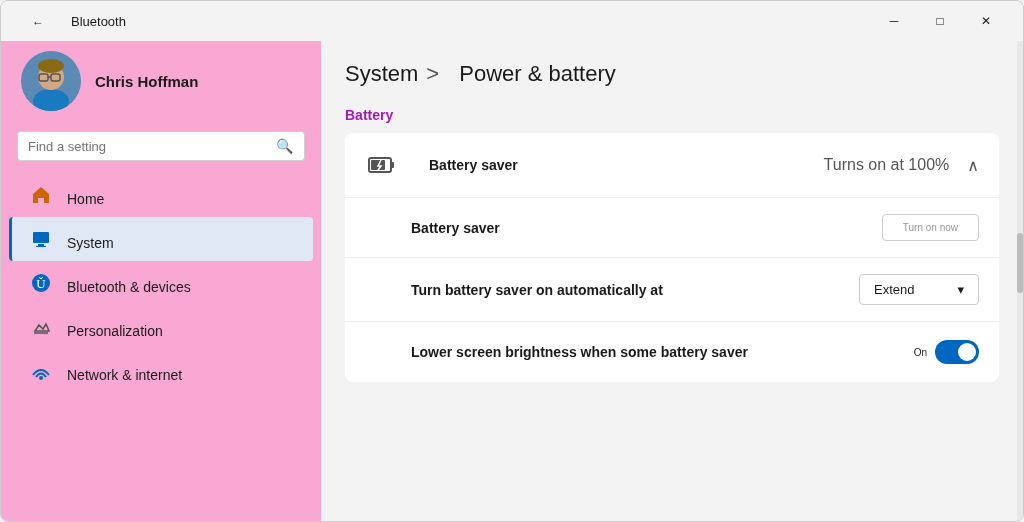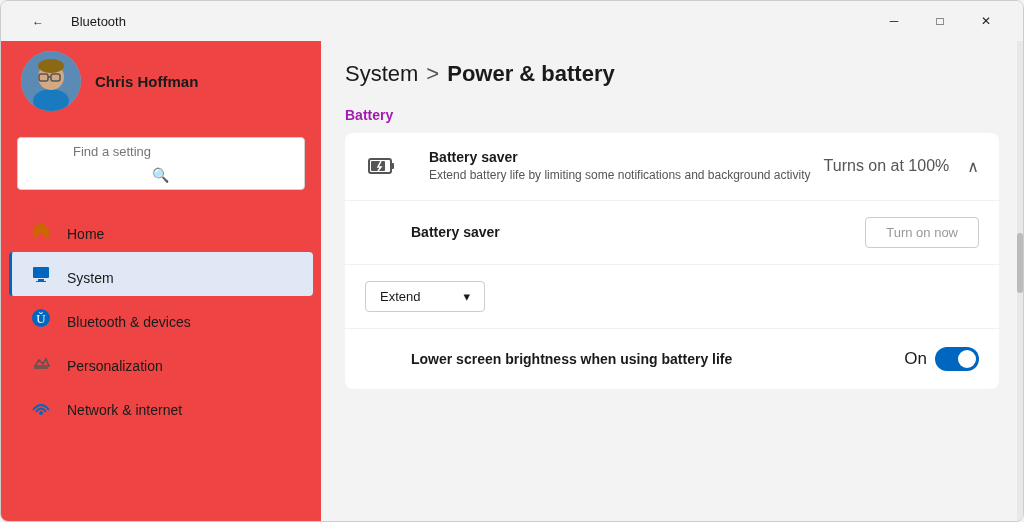--- a/index.html
+++ b/index.html
@@ -59,26 +59,26 @@
       border-radius: 4px;
     }
     .content {
       display: flex;
       flex: 1;
       overflow: hidden;
     }
     
     .sidebar {
       width: 320px;
-      background: #ef4444;
+      background: #f9a8d4;
       padding: 0;
       flex-shrink: 0;
       display: flex;
       flex-direction: column;
-      gap: 10px;
+      gap: 4px;
     }
     .user-section {
       display: flex;
       align-items: center;
       gap: 14px;
       padding: 10px 20px 16px 20px;
     }
     .avatar {
       width: 60px;
       height: 60px;
@@ -99,21 +99,20 @@
     }
     .search-box {
       margin: 0 16px 8px 16px;
       display: flex;
       align-items: center;
       background: white;
       border: 1px solid #d0d0d0;
       border-radius: 4px;
       padding: 6px 10px;
       gap: 8px;
-      flex-direction: column;
     }
     .search-input {
       flex: 1;
       border: none;
       outline: none;
       font-size: 13px;
       color: #555;
       background: transparent;
     }
     .search-icon { color: #666; font-size: 14px; }
@@ -151,21 +150,22 @@
     .breadcrumb {
       font-size: 22px;
       color: #1a1a1a;
       margin-bottom: 20px;
       font-weight: 400;
       display: flex;
       align-items: center;
       gap: 8px;
     }
     .breadcrumb .current {
-      font-weight: 700;
+      font-weight: 400;
+      margin-left: 12px;
     }
     .breadcrumb .separator {
       font-weight: 300;
       color: #555;
     }
     .section-title {
       font-size: 14px;
       font-weight: 600;
       color: #a21caf;
       margin-bottom: 10px;
@@ -226,21 +226,21 @@
       border: none;
       cursor: pointer;
       font-size: 16px;
       color: #555;
     }
     .turn-on-btn {
       padding: 7px 20px;
       border: 1px solid #ccc;
       border-radius: 4px;
       background: white;
-      font-size: 13px;
+      font-size: 10px;
       color: #999;
       cursor: pointer;
     }
     .dropdown-btn {
       display: flex;
       align-items: center;
       gap: 8px;
       padding: 7px 14px;
       border: 1px solid #ccc;
       border-radius: 4px;
@@ -250,21 +250,21 @@
       cursor: pointer;
       min-width: 120px;
       justify-content: space-between;
     }
     .toggle-switch {
       display: flex;
       align-items: center;
       gap: 8px;
     }
     .toggle-label {
-      font-size: 17px;
+      font-size: 10px;
       color: #1a1a1a;
     }
     .toggle {
       width: 44px;
       height: 24px;
       background: #0067c0;
       border-radius: 12px;
       position: relative;
       cursor: pointer;
     }
@@ -420,53 +420,57 @@
               <div class="settings-row-icon">
                 <svg width="28" height="28" viewBox="0 0 28 28">
                   <rect x="2" y="7" width="22" height="14" rx="2" fill="none" stroke="#555" stroke-width="2"></rect>
                   <rect x="24" y="11" width="3" height="6" rx="1" fill="#555"></rect>
                   <rect x="4" y="9" width="14" height="10" rx="1" fill="#555"></rect>
                   <path d="M14 9 L11 15 L14 15 L11 19" fill="none" stroke="white" stroke-width="1.5"></path>
                 </svg>
               </div>
               <div class="settings-row-text">
                 <div class="settings-row-title">Battery saver</div>
-                <div class="settings-row-desc">Extend battery life by limiting some notifications and background activity</div>
               </div>
             </div>
             <div class="settings-row-control">
               <span class="turns-on-label">Turns on at 100%</span>
               <button class="expand-btn">∧</button>
             </div>
           </div>
 
           <div class="settings-row">
             <div class="settings-row-left">
               <div class="settings-row-text" style="margin-left: 46px;">
                 <div class="settings-row-title">Battery saver</div>
               </div>
             </div>
             <div class="settings-row-control">
               <button class="turn-on-btn">Turn on now</button>
             </div>
           </div>
 
           <div class="settings-row">
+            <div class="settings-row-left">
+              <div class="settings-row-text" style="margin-left: 46px;">
+                <div class="settings-row-title">Turn battery saver on automatically at</div>
+              </div>
+            </div>
             <div class="settings-row-control">
               <button class="dropdown-btn">
                 <span>Extend</span>
                 <span>▾</span>
               </button>
             </div>
           </div>
 
           <div class="settings-row">
             <div class="settings-row-left">
               <div class="settings-row-text" style="margin-left: 46px;">
-                <div class="settings-row-title">Lower screen brightness when using battery life</div>
+                <div class="settings-row-title">Lower screen brightness when some battery saver</div>
               </div>
             </div>
             <div class="settings-row-control">
               <div class="toggle-switch">
                 <span class="toggle-label">On</span>
                 <div class="toggle"></div>
               </div>
             </div>
           </div>
 

